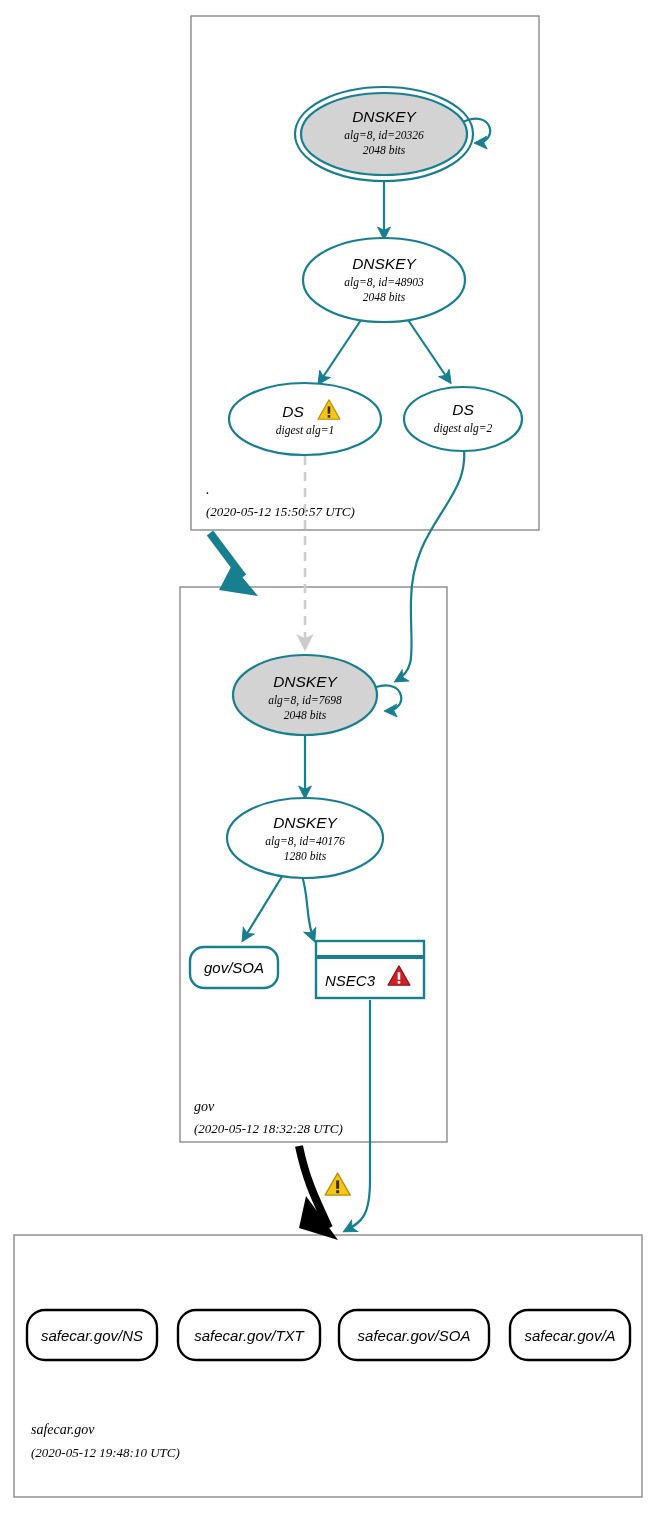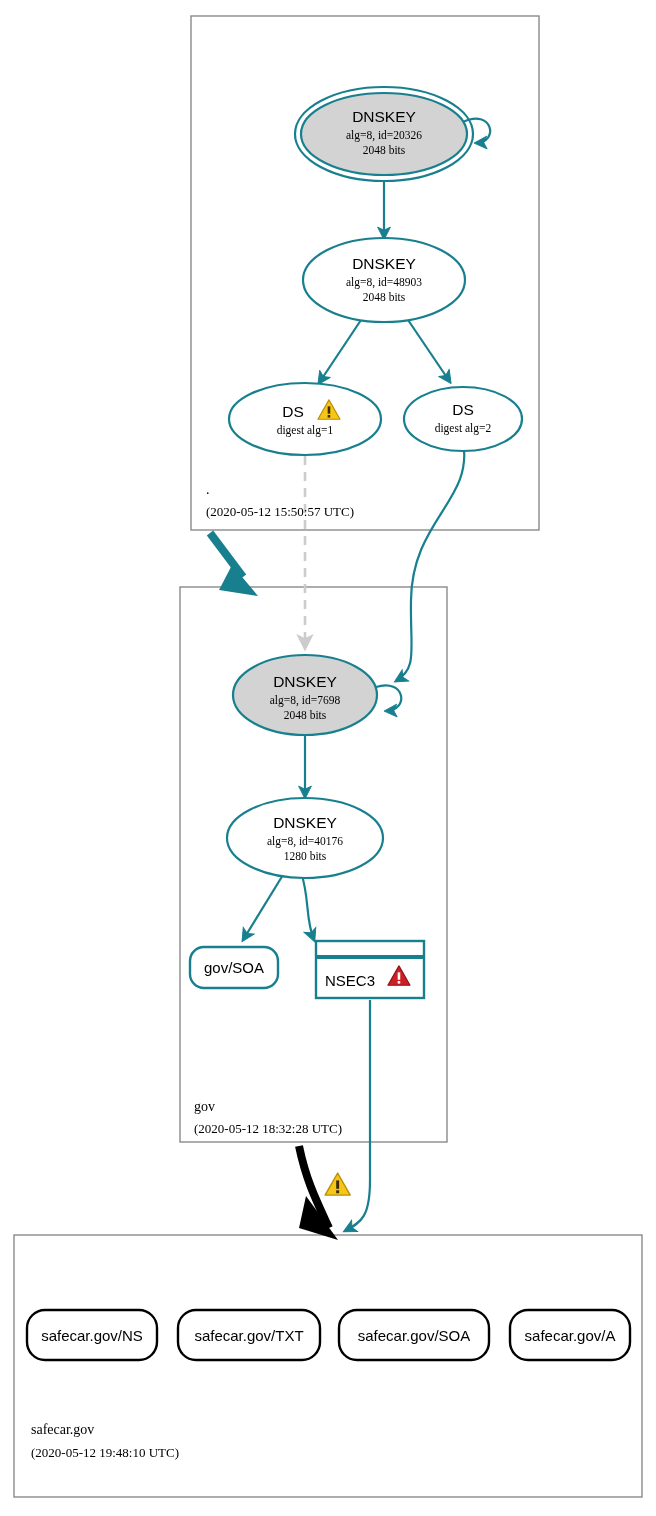--- a/index.html
+++ b/index.html
@@ -12,20 +12,21 @@
     height: 1516px;
     position: relative;
     overflow: hidden;
     font-family: "Liberation Sans", sans-serif;
   }
   #stage {
     position: absolute;
     left: 0; top: 0;
     width: 652px;
     height: 1516px;
+    font-style: italic;
   }
   svg.diagram {
     position: absolute;
     left: 0; top: 0;
     width: 656px;
     height: 1516px;
     display: block;
   }
   
   .zone-box {

